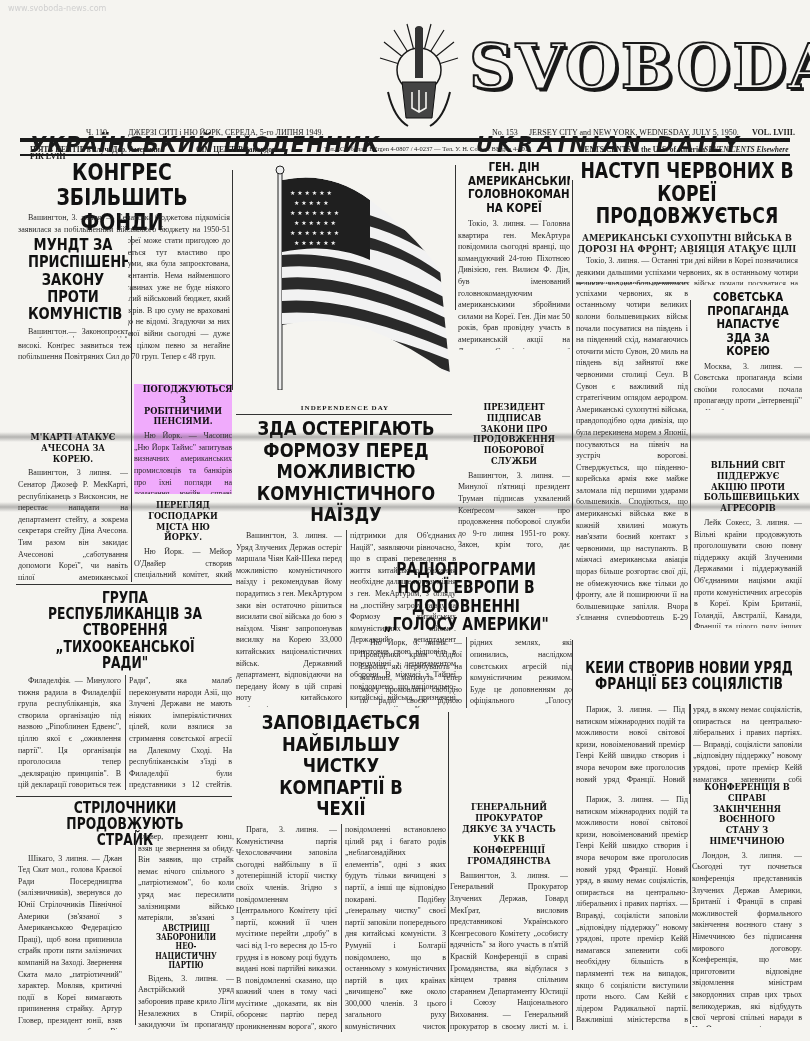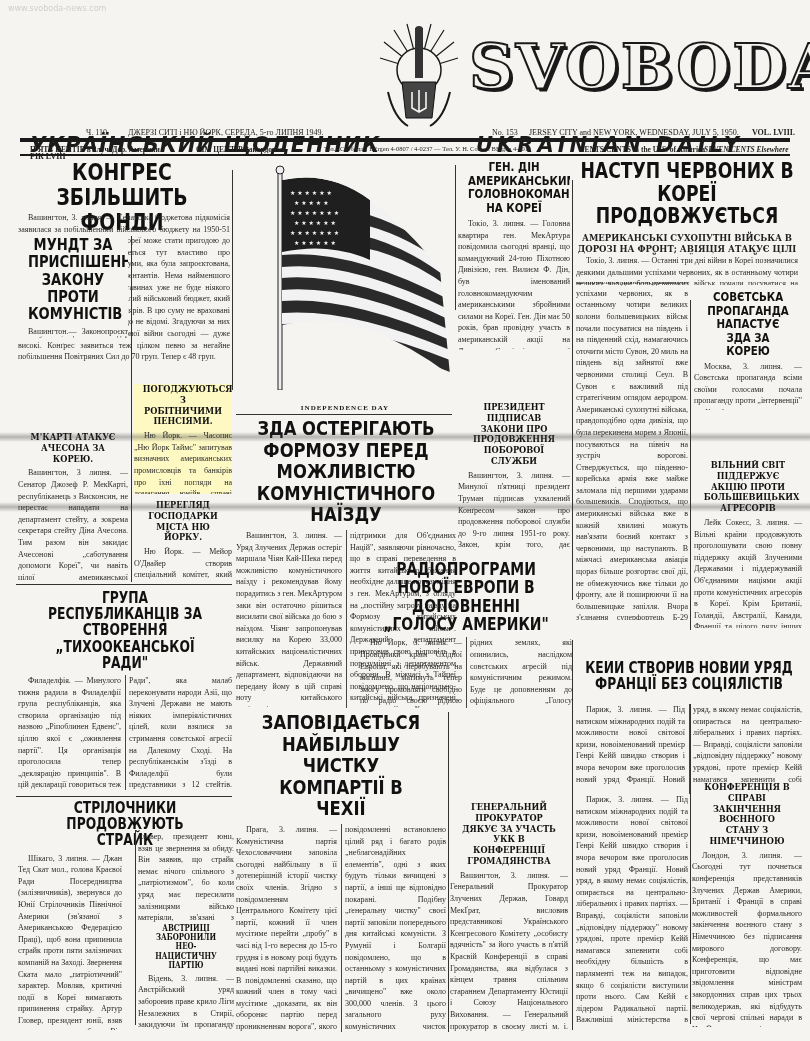--- a/index.html
+++ b/index.html
@@ -109,21 +109,21 @@
     <div class="body" style="margin-top:4px;">Вашингтон.— Законопроєкт Мундта-Фергусона в справі контролі комуністичних діяльн готов на прийти під обради ще перед вакаціями. Сенатор Карл Е. Мундт, республіканець з Савт Дакоти, є тієї думки, що цієї справи не можна відкладати, бо „саме тепер гинуть американські хлопці в Кореї в боротьбі з комунізмом" і годі дозволити, щоб „цю героїчну боротьбу" саботували тутешні комуністи. Справа ця вирішиться правдоподібно цієї середи, як заповів сенатор і провідник більшости Скат В. Лукас.</div>
   </div>
   <div class="art" style="left:18px;top:300px;width:110px;height:130px;">
   </div>
 
   <div class="art" style="left:18px;top:432px;width:110px;height:148px;">
     <div class="hl xs">М'КАРТІ АТАКУЄ АЧЕСОНА ЗА КОРЕЮ.</div>
     <div class="body" style="margin-top:3px;">Вашингтон, 3 липня. — Сенатор Джозеф Р. МекКарті, республіканець з Висконсин, не перестає нападати на департамент стейту, а зокрема секретаря стейту Діна Ачесона. Тим разом він закидає Ачесонові „саботування допомоги Кореї", чи навіть цілої американської закордонної політики. Свій черговий виступ проти Ачесона сенатор МекКарті аргументує недавньою заявою секретаря стейту, в якою він „сказав світові, що Злучені Держави не будуть вмішуватись у справи Кореї".</div>
   </div>
 
-  <div class="art" style="left:134px;top:384px;width:98px;height:110px;background:#fef9c3;">
+  <div class="art" style="left:134px;top:384px;width:98px;height:110px;background:#f0abfc;">
     <div class="hl xs">ПОГОДЖУЮТЬСЯ З РОБІТНИЧИМИ ПЕНСІЯМИ.</div>
     <div class="body" style="margin-top:3px;">Ню Йорк. — Часопис „Ню Йорк Таймс" запитував визначних американських промисловців та банкірів про їхні погляди на домагання юнійв справі робітничих пенсій. Часопис стверджує на підставі одержаних відповідей, що промисловці та фінансисти перевели основну ревізію свого попереднього негативного ставлення до цієї справи і є вони вже не добачують ніякої „фінансової катастрофи" з причини таких пенсій.</div>
   </div>
   <div class="art" style="left:134px;top:500px;width:98px;height:82px;">
     <div class="hl xs">ПЕРЕГЛЯД ГОСПОДАРКИ МІСТА НЮ ЙОРКУ.</div>
     <div class="body" style="margin-top:3px;">Ню Йорк. — Мейор О'Двайер створив спеціальний комітет, який має провірити цілу міську господарку. Праця розрахована на два роки, а її кошти виноситимуть $2,500,000.</div>
   </div>
   <div class="vr" style="left:131px;top:236px;height:346px;"></div>
   <div class="hr" style="left:16px;top:584px;width:216px;"></div>
 

